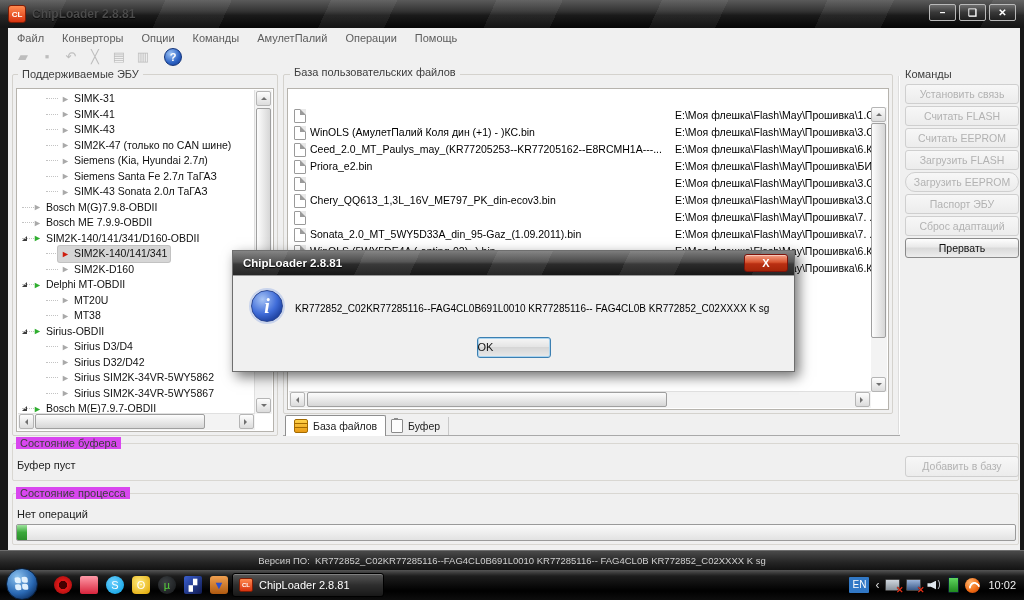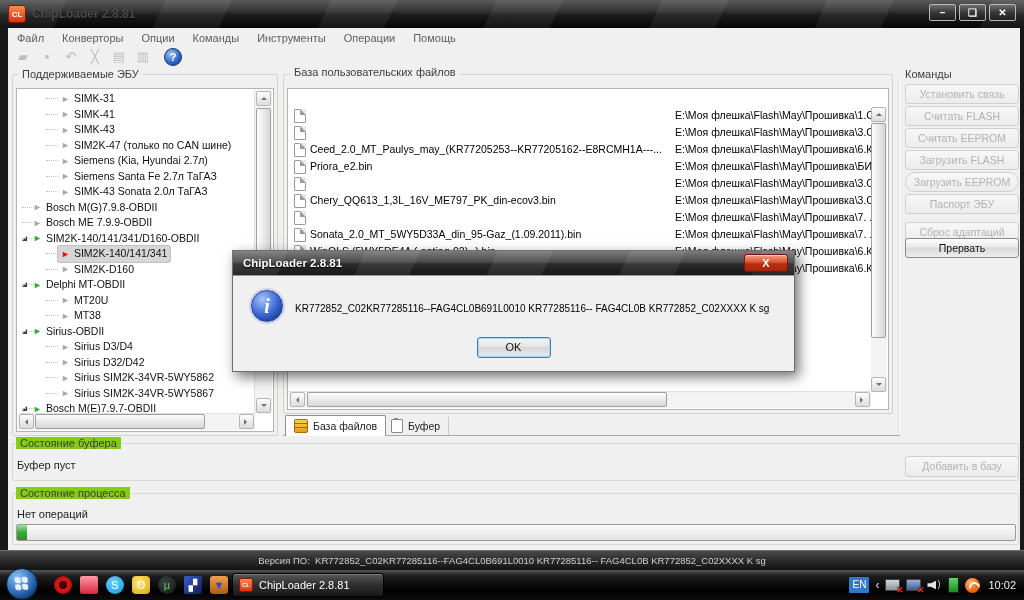--- a/index.html
+++ b/index.html
@@ -88,21 +88,21 @@
   
   .cmd-sep{position:absolute;left:898px;top:76px;height:358px;border-left:1px solid #ddd;border-right:1px solid #fff}
   .cmd-label{position:absolute;left:905px;top:68px;font-size:11px;color:#3d3d3d}
   .btn{position:absolute;left:905px;width:114px;height:20px;box-sizing:border-box;border-radius:3px;
     font-size:10.5px;text-align:center;line-height:18px}
   .btn.disabled{color:#b2b2b2;border:1px solid #cfcfcf;background:linear-gradient(180deg,#f7f7f7,#ececec)}
   .btn.enabled{color:#111;border:1px solid #8a8a8a;background:linear-gradient(180deg,#fefefe,#e9e9e9 45%,#d9d9d9 50%,#ededed)}
 
   
   .fs{position:absolute;left:12px;width:1007px;border:1px solid #d9d7d2;border-radius:2px;box-sizing:border-box;height:38px}
-  .fs-label{position:absolute;left:16px;font-size:11px;color:#3d3d3d;background:#84cc16;padding:0 4px;line-height:12px}
+  .fs-label{position:absolute;left:16px;font-size:11px;color:#3d3d3d;background:#d946ef;padding:0 4px;line-height:12px}
   .fs-text{position:absolute;left:17px;font-size:11px;color:#222}
   .progress{position:absolute;left:16px;top:524px;width:1000px;height:17px;border:1px solid #9a9a9a;border-radius:2px;
     background:linear-gradient(180deg,#fbfbfb,#e2e2e2);box-sizing:border-box;overflow:hidden}
   .pfill{height:100%;background:linear-gradient(180deg,#9fe49f,#3aa83a 50%,#2c8f2c)}
 
   
   .footer{position:absolute;left:0;top:550px;width:1024px;height:20px;
     background:linear-gradient(180deg,#4a4a4a,#262626 55%,#101010);border-top:1px solid #6e6e6e;
     text-align:center;font-size:9.5px;color:#cfcfcf;line-height:20px;white-space:nowrap}
 
@@ -144,41 +144,41 @@
     border:1px solid #7d130a;background:linear-gradient(180deg,#f5a188,#d8542f 45%,#b92f12 55%,#a52508);
     color:#fff;font-weight:bold;font-size:11px;text-align:center;line-height:16px;box-shadow:inset 0 1px 0 rgba(255,255,255,.45)}
   .dlg-body{position:absolute;left:0;top:24px;right:0;bottom:0;background:#f0f0f0;border-top:1px solid #9a9a9a}
   .info-icon{position:absolute;left:18px;top:14px;width:32px;height:32px;border-radius:50%;
     background:radial-gradient(circle at 35% 28%,#a7c4f5,#3f6cd8 50%,#1c3f9c 80%,#122c72);
     border:1px solid #2a4794;box-shadow:0 0 0 2px #c9d4ec;color:#fff;
     font-family:"Liberation Serif",serif;font-style:italic;font-weight:bold;font-size:20px;text-align:center;line-height:30px;box-sizing:border-box}
   .dlg-msg{position:absolute;left:62px;top:27px;font-size:10px;color:#000;white-space:nowrap}
   .ok-btn{position:absolute;left:50%;transform:translateX(-50%);bottom:13px;width:74px;height:21px;box-sizing:border-box;
     border:1px solid #3c7fb1;border-radius:3px;background:linear-gradient(180deg,#f6f6f6,#e5e5e5 45%,#d6d6d6 50%,#e9e9e9);
-    box-shadow:inset 0 0 0 1px #a9d4f0;font-size:11px;text-align:center;line-height:19px;color:#111}
+    box-shadow:inset 0 0 0 1px #a9d4f0;font-size:11px;text-align:left;line-height:19px;color:#111}
 </style>
 </head>
 <body>
 
 <div id="screen">
 
   <div class="titlebar">
     <div class="streaks"></div>
     <div class="app-icon">CL</div>
     <div class="title-text">ChipLoader 2.8.81</div>
     <div class="winbtns">
       <div class="winbtn">–</div>
       <div class="winbtn">❑</div>
       <div class="winbtn">✕</div>
     </div>
   </div>
 
   <div class="win-body"></div>
 
-  <div class="menubar" id="menu-bar"><span class="mitem">Файл</span><span class="mitem">Конверторы</span><span class="mitem">Опции</span><span class="mitem">Команды</span><span class="mitem">Инструменты</span><span class="mitem">Операции</span><span class="mitem">Помощь</span></div>
+  <div class="menubar" id="menu-bar"><span class="mitem">Файл</span><span class="mitem">Конверторы</span><span class="mitem">Опции</span><span class="mitem">Команды</span><span class="mitem">АмулетПалий</span><span class="mitem">Операции</span><span class="mitem">Помощь</span></div>
   <div class="toolbar" id="tool-bar"><span class="ticon">▰</span><span class="ticon">▪</span><span class="ticon">↶</span><span class="ticon">╳</span><span class="ticon">▤</span><span class="ticon">▥</span><span class="ticon help">?</span></div>
 
   <div class="gbox" style="left:12px;top:74px;width:266px;height:362px"></div>
   <div class="glabel" style="left:18px;top:68px">Поддерживаемые ЭБУ</div>
   <div class="tree">
     <div class="tree-rows" id="tree-rows">
         <div class="tree-row" style="padding-left: 40px;">
           <span class="dots" style="left: 28px;"></span>
           <span class="wrap">
             <span class="arr arrow-gray">►</span>
@@ -355,20 +355,21 @@
   <div class="gbox" style="left:283px;top:74px;width:610px;height:340px"></div>
   <div class="glabel" style="left:290px;top:66px">База пользовательских файлов</div>
   <div class="table">
     <div class="trows" id="file-rows">
         <div class="frow">
           <span class="ficon"></span>
           <span class="fpath">E:\Моя флешка\Flash\May\Прошивка\1.С...</span>
         </div>
         <div class="frow">
           <span class="ficon"></span>
+          <span class="fname">WinOLS (АмулетПалий Коля дин (+1) - )КС.bin</span>
           <span class="fpath">E:\Моя флешка\Flash\May\Прошивка\3.С...</span>
         </div>
         <div class="frow">
           <span class="ficon"></span>
           <span class="fname">Ceed_2.0_MT_Paulys_may_(KR77205253--KR77205162--E8RCMH1A---...</span>
           <span class="fpath">E:\Моя флешка\Flash\May\Прошивка\6.К...</span>
         </div>
         <div class="frow">
           <span class="ficon"></span>
           <span class="fname">Priora_e2.bin</span>
@@ -437,21 +438,21 @@
 
   <div class="cmd-sep"></div>
   <div class="cmd-label">Команды</div>
   <div id="cmd-buttons">
       <div class="btn disabled" style="top: 84px;">Установить связь</div>
       <div class="btn disabled" style="top: 106px;">Считать FLASH</div>
       <div class="btn disabled" style="top: 128px;">Считать EEPROM</div>
       <div class="btn disabled" style="top: 150px;">Загрузить FLASH</div>
       <div class="btn disabled" style="top: 172px; border-radius: 10px;">Загрузить EEPROM</div>
       <div class="btn disabled" style="top: 194px;">Паспорт ЭБУ</div>
-      <div class="btn disabled" style="top: 222px;">Сброс адаптаций</div>
+      <div class="btn disabled" style="top: 216px;">Сброс адаптаций</div>
       <div class="btn enabled" style="top: 238px;">Прервать</div>
     </div>
 
   <div class="fs" style="top:443px"></div>
   <div class="fs-label" style="top:437px">Состояние буфера</div>
   <div class="fs-text" style="top:459px">Буфер пуст</div>
   <div class="btn disabled" style="top:456px;height:21px">Добавить в базу</div>
 
   <div class="fs" style="top:493px;height:52px"></div>
   <div class="fs-label" style="top:487px">Состояние процесса</div>

